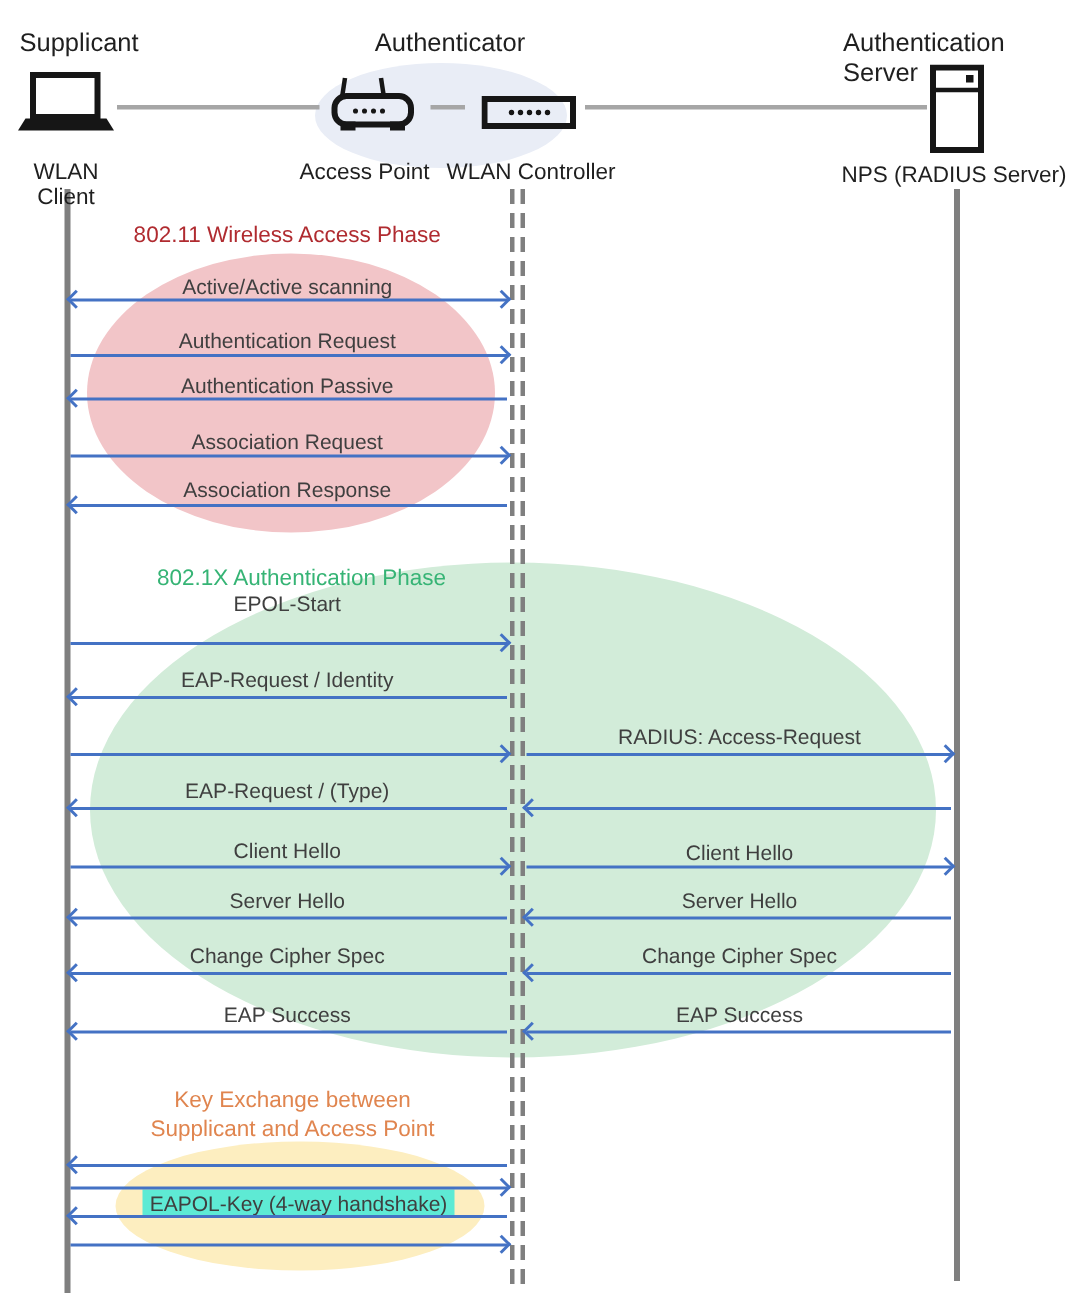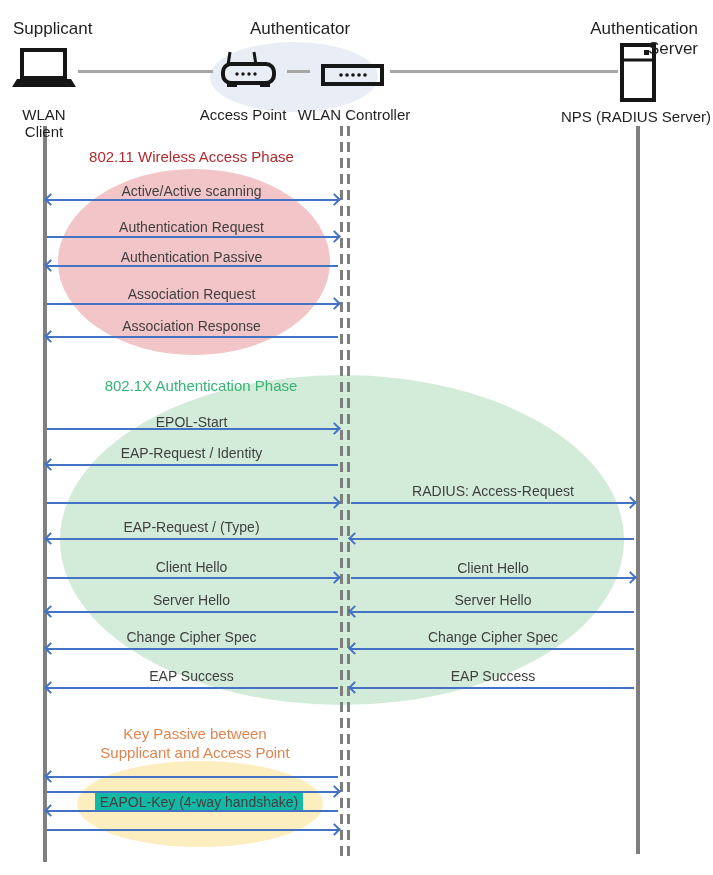--- a/index.html
+++ b/index.html
@@ -35,31 +35,31 @@
   .span-l{left:45px;width:293px}
   .span-r{left:350px;width:286px}
 
   .arrow{position:absolute;height:2px;background:var(--blue);z-index:3}
   .al{left:47px;width:291px}
   .ar{left:351px;width:283px}
   .head{position:absolute;width:9px;height:9px}
   .head.r{right:-1px;top:-4px;border-top:2px solid var(--blue);border-right:2px solid var(--blue);transform:rotate(45deg)}
   .head.l{left:-1px;top:-4px;border-bottom:2px solid var(--blue);border-left:2px solid var(--blue);transform:rotate(45deg)}
 
-  .keybox{position:absolute;left:95px;top:793px;width:208px;background:#14b8a6;font-size:14px;
+  .keybox{position:absolute;left:95px;top:793px;width:208px;background:#5eead4;font-size:14px;
           color:var(--label);text-align:center;z-index:2;padding:1px 0;line-height:16px}
 </style>
 </head>
 <body>
 
 <div class="stage">
 
   <div class="toplabel" style="left:13px">Supplicant</div>
   <div class="toplabel" style="left:230px;width:140px;text-align:center">Authenticator</div>
-  <div class="toplabel" style="left:550px;width:148px;text-align:right">Authentication Server</div>
+  <div class="toplabel" style="left:562px;width:148px;text-align:left">Authentication Server</div>
 
   <div class="ellipse hub"></div>
 
   <div class="conn" style="left:78px;width:135px"></div>
   <div class="conn" style="left:287px;width:23px"></div>
   <div class="conn" style="left:390px;width:228px"></div>
 
   <svg class="icon" style="left:12px;top:47px" width="64" height="46" viewBox="0 0 64 46">
     <rect x="10" y="3" width="43" height="28" fill="none" stroke="#161616" stroke-width="4"></rect>
     <path d="M5 32 L59 32 L64 40 L0 40 Z" fill="#161616"></path>
@@ -99,32 +99,32 @@
   <div class="lifeline dashed" style="left:347px;height:730px"></div>
   <div class="lifeline" style="left:636px;height:728px"></div>
 
   <div class="ellipse p1"></div>
   <div class="ellipse p2"></div>
   <div class="ellipse p3"></div>
 
   <div class="ptitle t1">802.11 Wireless Access Phase</div>
   <div class="ptitle t2">802.1X Authentication Phase</div>
   <div class="ptitle t3">
-    <div>Key Passive between</div>
+    <div>Key Exchange between</div>
     <div>Supplicant and Access Point</div>
   </div>
 
   <div class="keybox">EAPOL-Key (4-way handshake)</div>
 
   <div class="mlabel span-l" style="top:183px">Active/Active scanning</div>
   <div class="mlabel span-l" style="top:219px">Authentication Request</div>
   <div class="mlabel span-l" style="top:249px">Authentication Passive</div>
   <div class="mlabel span-l" style="top:286px">Association Request</div>
   <div class="mlabel span-l" style="top:318px">Association Response</div>
-  <div class="mlabel span-l" style="top:414px">EPOL-Start</div>
+  <div class="mlabel span-l" style="top:394px">EPOL-Start</div>
   <div class="mlabel span-l" style="top:445px">EAP-Request / Identity</div>
   <div class="mlabel span-r" style="top:483px">RADIUS: Access-Request</div>
   <div class="mlabel span-l" style="top:519px">EAP-Request / (Type)</div>
   <div class="mlabel span-l" style="top:559px">Client Hello</div>
   <div class="mlabel span-r" style="top:560px">Client Hello</div>
   <div class="mlabel span-l" style="top:592px">Server Hello</div>
   <div class="mlabel span-r" style="top:592px">Server Hello</div>
   <div class="mlabel span-l" style="top:629px">Change Cipher Spec</div>
   <div class="mlabel span-r" style="top:629px">Change Cipher Spec</div>
   <div class="mlabel span-l" style="top:668px">EAP Success</div>

